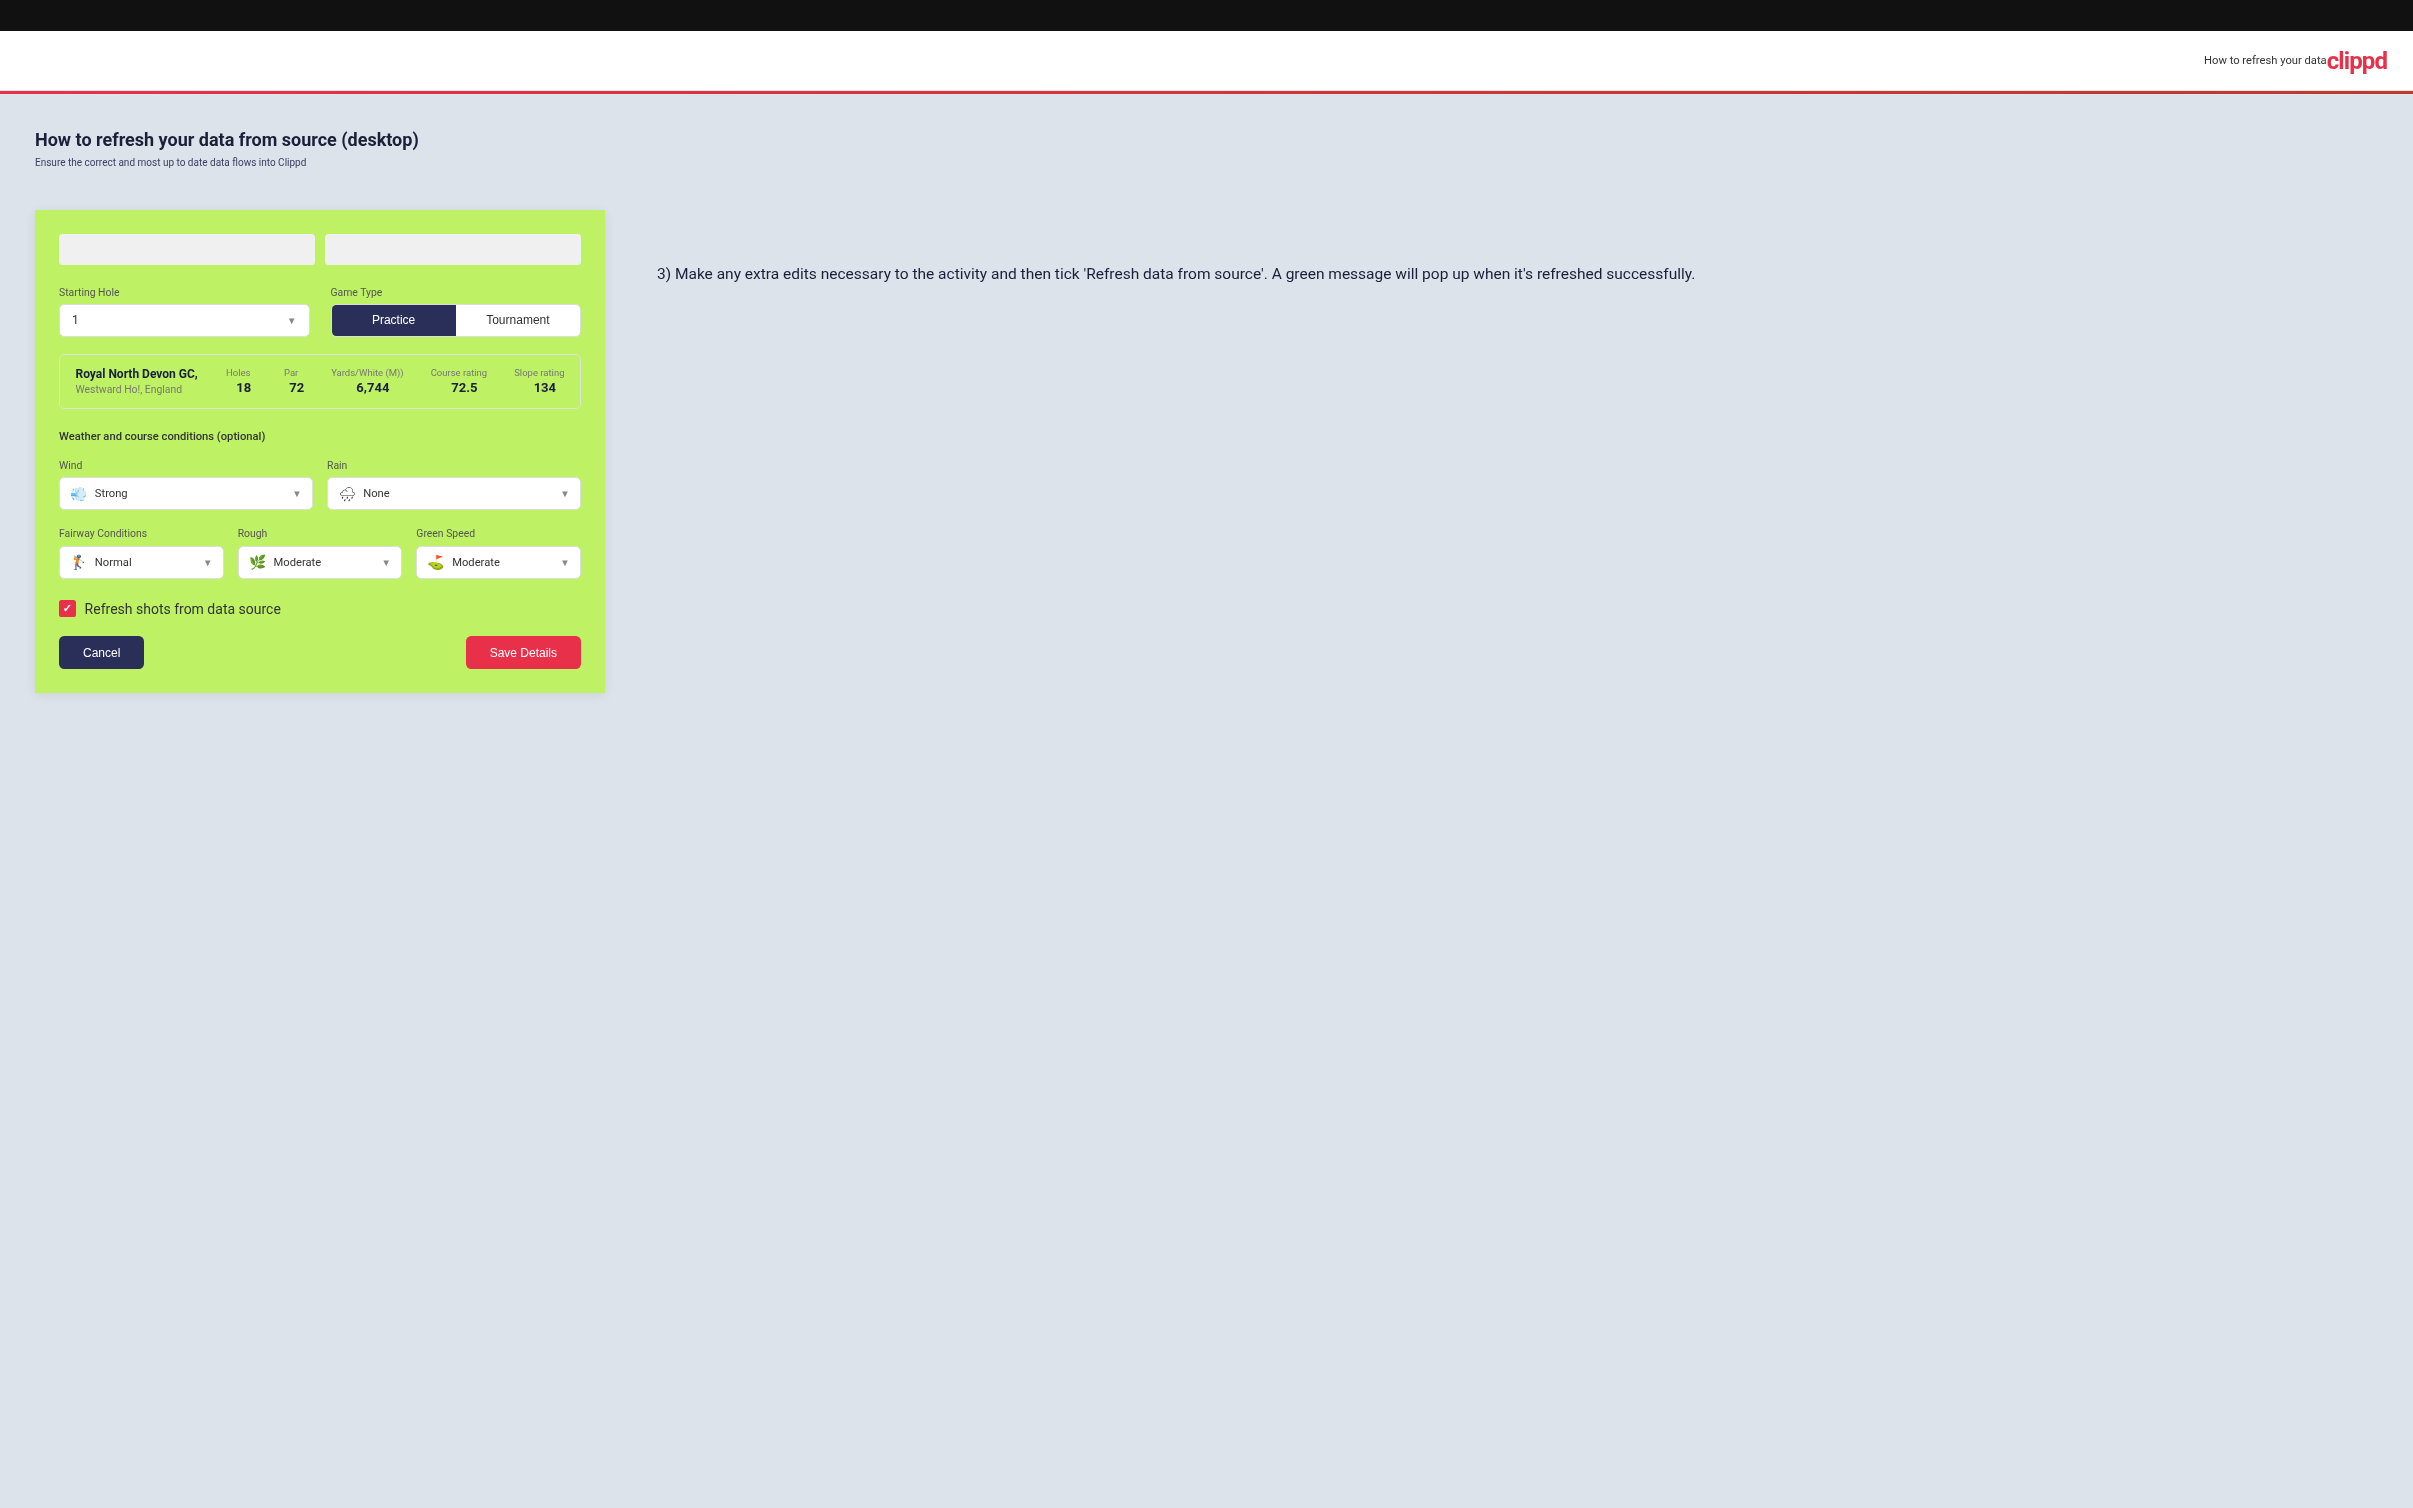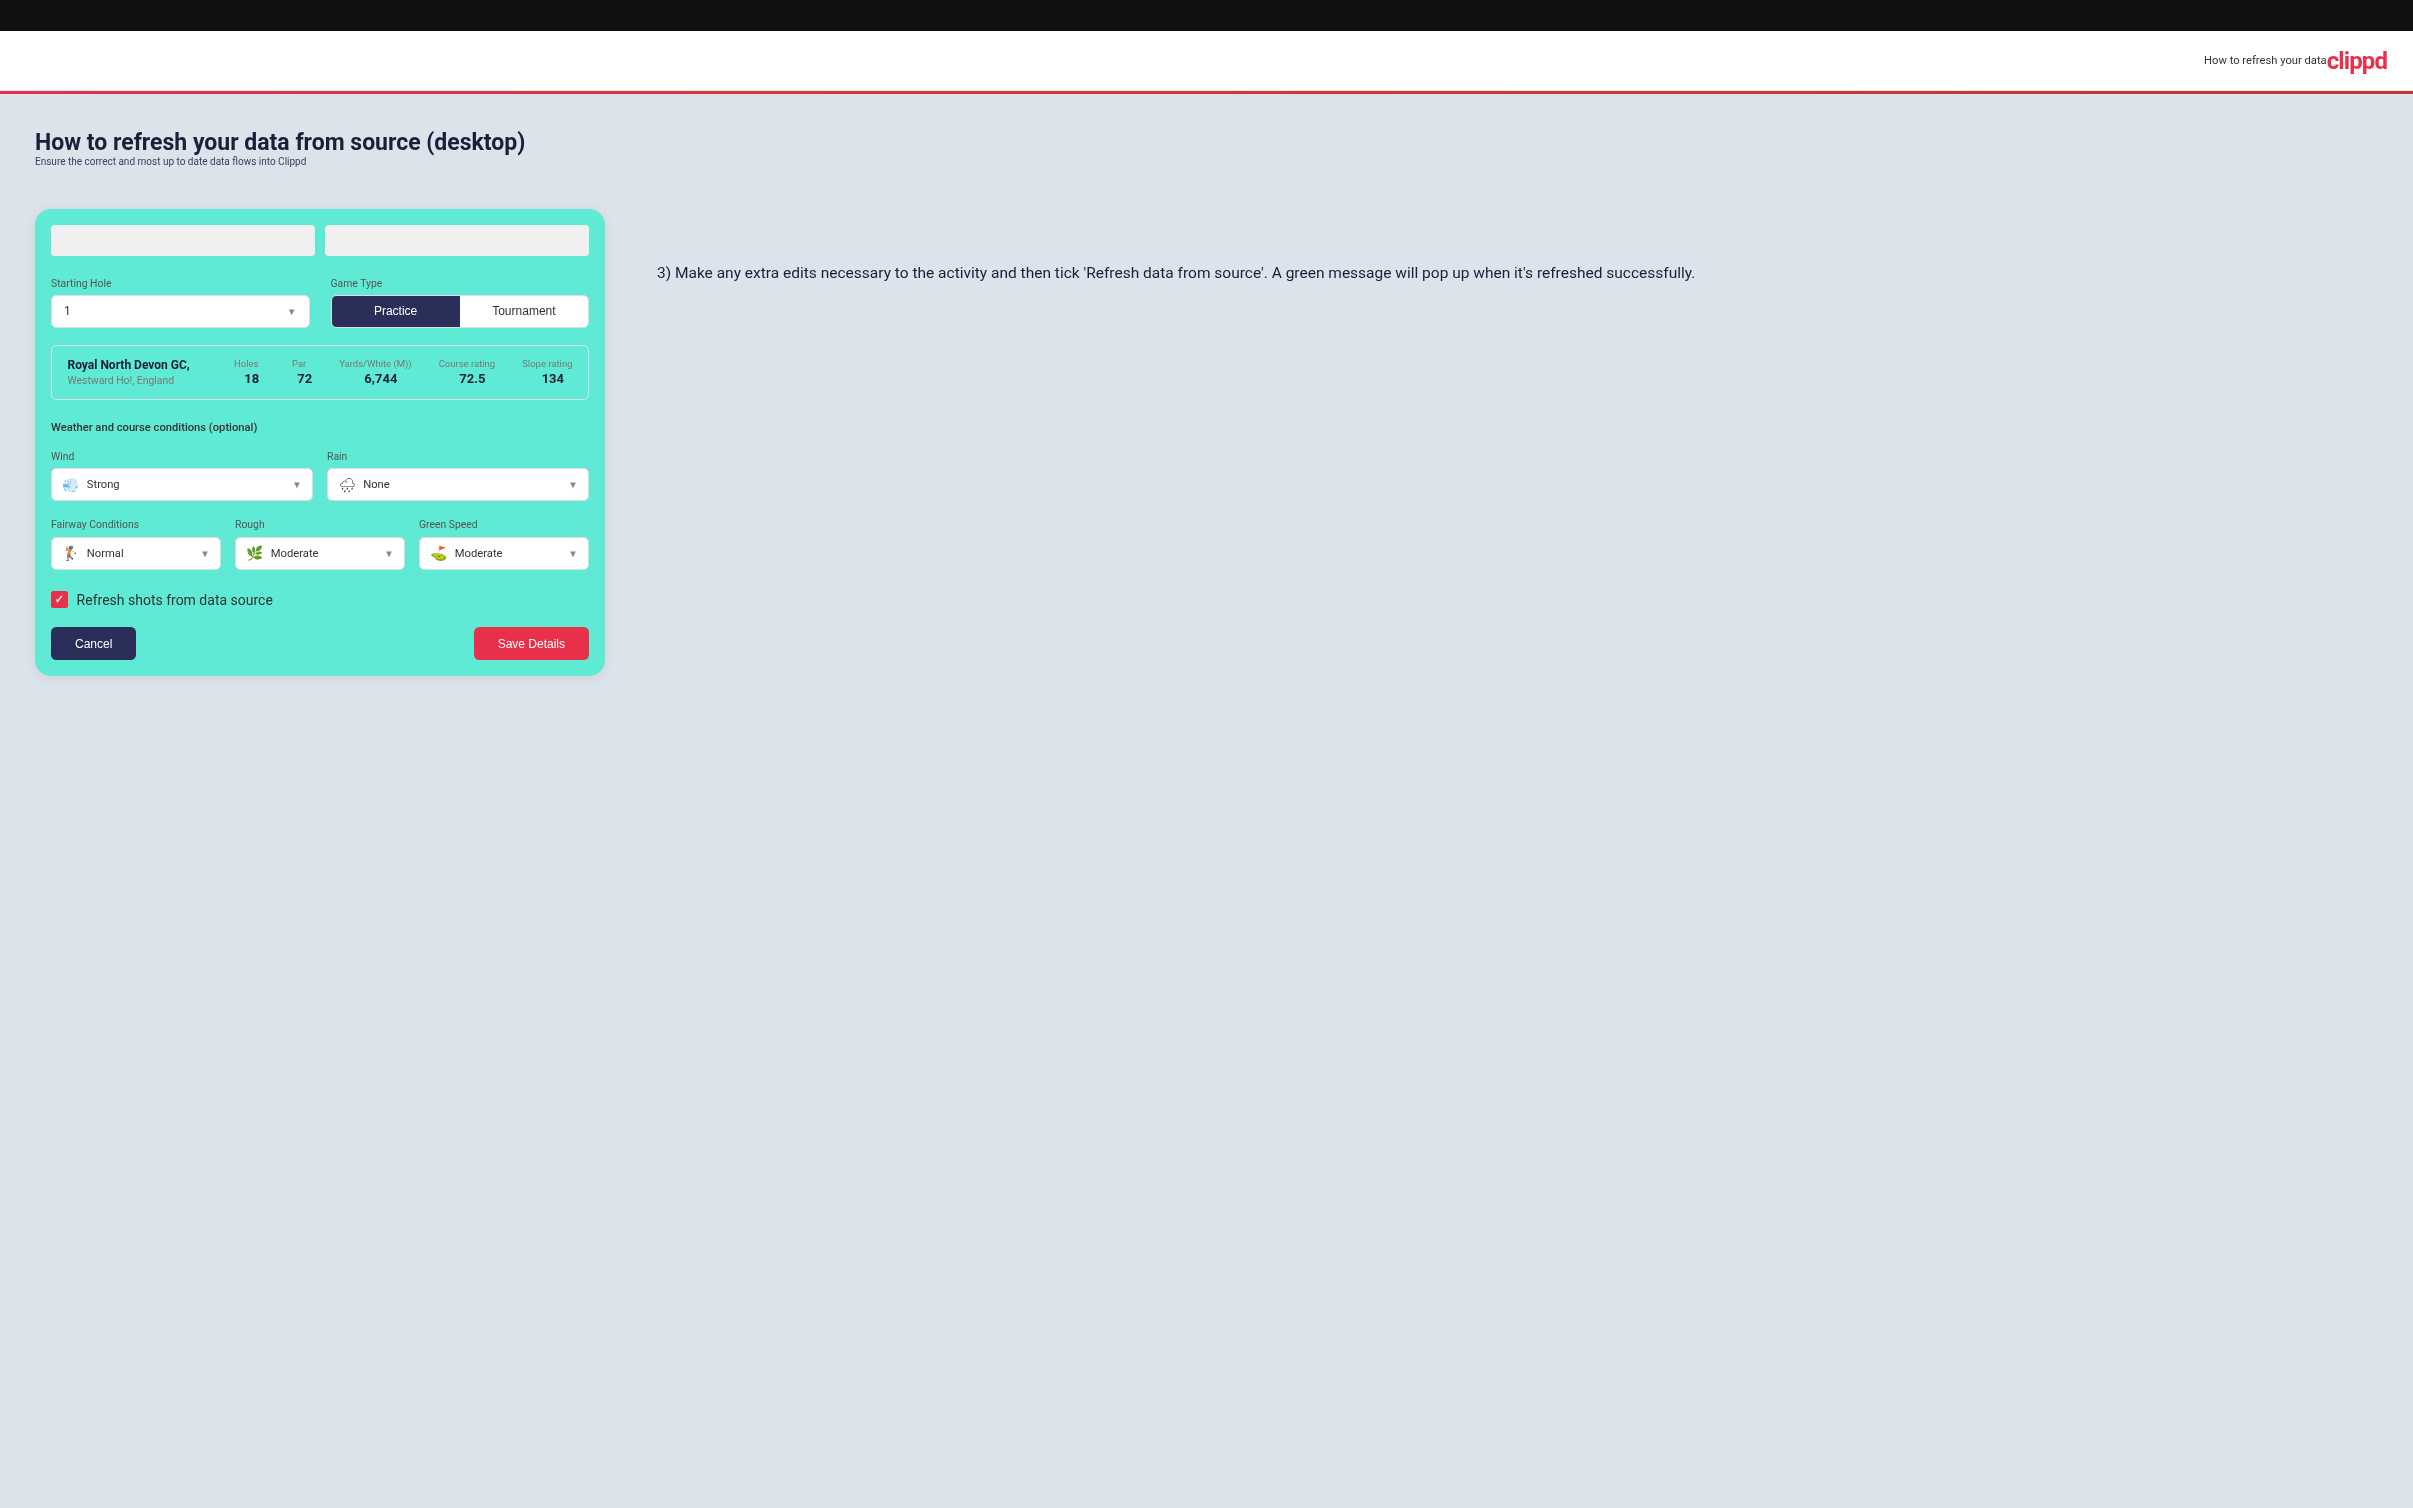--- a/index.html
+++ b/index.html
@@ -42,41 +42,42 @@
 
     .main-content {
       background: #dde3ea;
       min-height: calc(100vh - 86px);
       padding: 35px 35px 35px 35px;
       display: flex;
       flex-direction: column;
     }
 
     .page-heading {
-      font-size: 23px;
+      font-size: 18px;
       font-weight: 700;
       color: #1a1f3a;
+      margin-bottom: 7px;
     }
 
     .page-subheading {
       font-size: 10px;
       color: #3a4060;
       margin-bottom: 42px;
     }
 
     .content-area {
       display: flex;
       gap: 52px;
       align-items: flex-start;
     }
 
     .card {
-      background: #5eead4;
-      border-radius: 16px;
-      padding: 16px;
+      background: #bef264;
+      border-radius: 0;
+      padding: 24px;
       width: 570px;
       box-shadow: 0 1.7px 10.4px rgba(0,0,0,0.08);
     }
 
     .card-top-tabs {
       display: flex;
       margin-bottom: 21px;
       gap: 0;
     }
 

